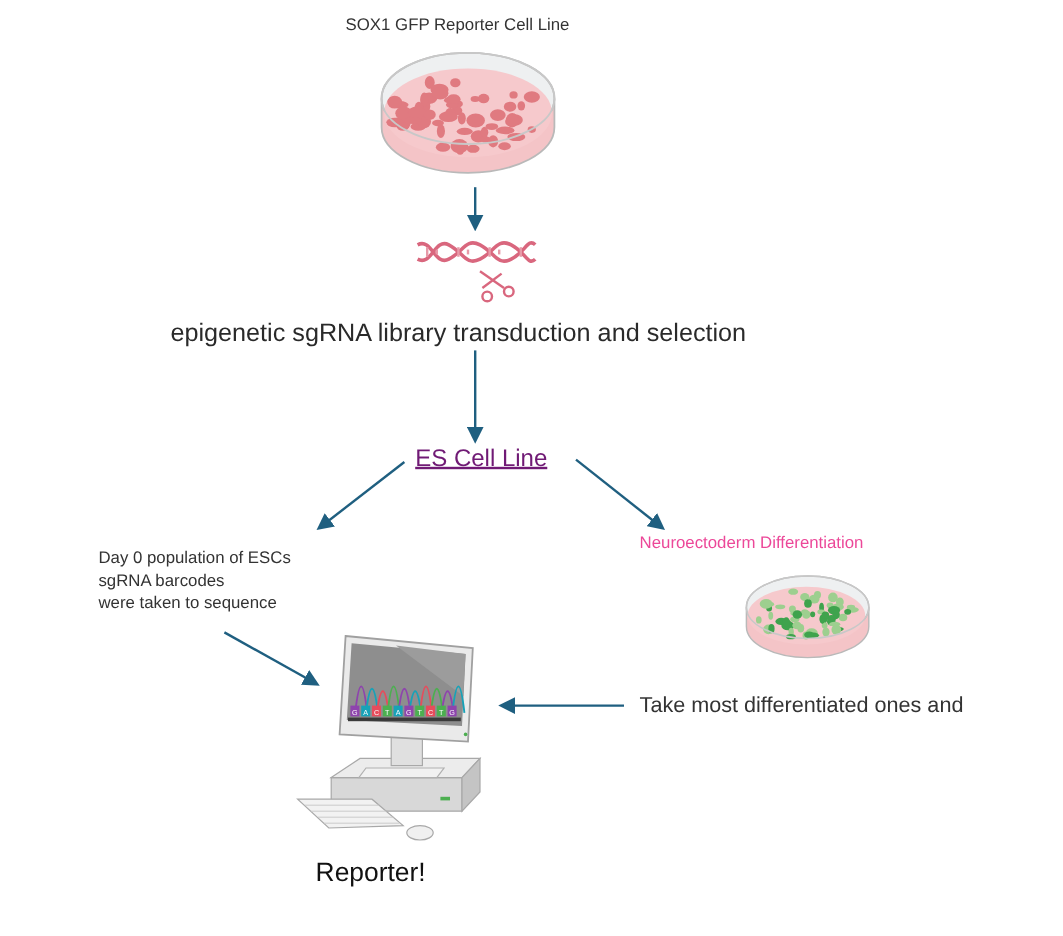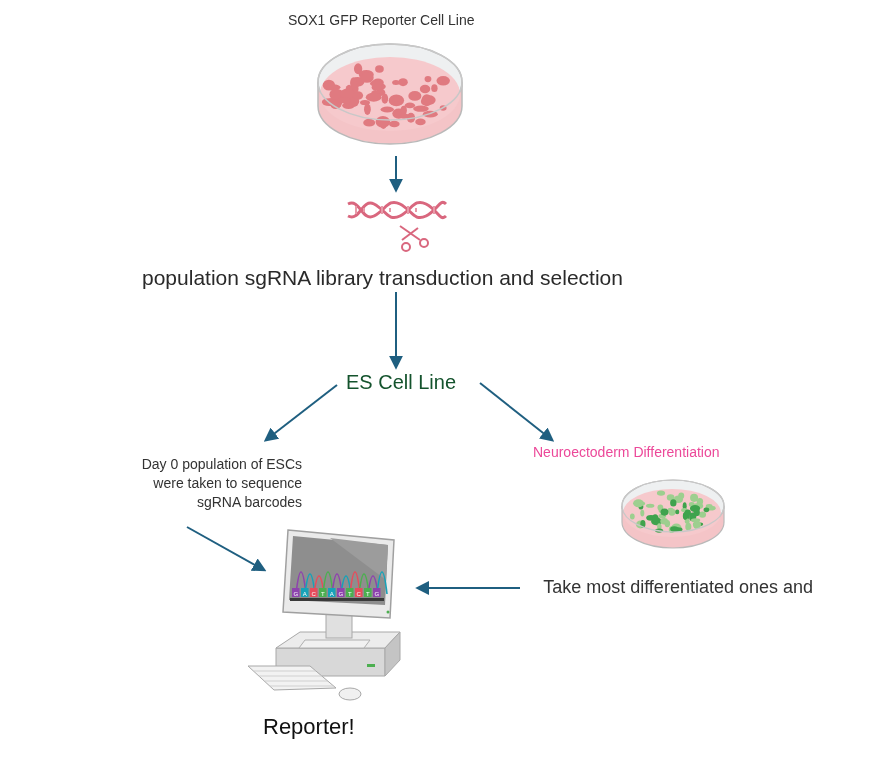--- a/index.html
+++ b/index.html
@@ -1,36 +1,36 @@
 <!DOCTYPE html>
 <html><head>
 <meta charset="utf-8">
 <style>
   html, body { margin: 0; padding: 0; background: #ffffff; }
   body { width: 886px; height: 780px; position: relative; overflow: hidden; font-family: "Liberation Sans", sans-serif; color: #222; }
-  .abs { position: absolute; text-align: right; }
+  .abs { position: absolute; }
   .t-top { left: 288px; top: 12px; font-size: 14px; color: #333; }
   .t-lib { left: 142px; top: 266px; font-size: 21px; color: #2a2a2a; }
-  .t-es { left: 346px; top: 371px; font-size: 20px; color: #14532d; }
+  .t-es { left: 346px; top: 371px; font-size: 20px; color: #701a75; text-decoration: underline; }
   .t-day0 { left: 82px; top: 455px; font-size: 14px; line-height: 19px; color: #333; width: 220px; }
   .t-neuro { left: 533px; top: 444px; font-size: 14px; color: #ec4899; }
   .t-take { left: 533px; top: 578px; font-size: 18px; line-height: 19px; color: #333; width: 280px; }
   .t-compare { left: 263px; top: 714px; font-size: 22px; color: #111; }
   svg.layer { position: absolute; left: 0; top: 0; }
 </style>
 </head>
 <body>
 
 <div class="abs t-top">SOX1 GFP Reporter Cell Line</div>
-<div class="abs t-lib">population sgRNA library transduction and selection</div>
+<div class="abs t-lib">epigenetic sgRNA library transduction and selection</div>
 <div class="abs t-es">ES Cell Line</div>
 <div class="abs t-day0">
   <div>Day 0 population of ESCs</div>
+  <div>sgRNA barcodes</div>
   <div>were taken to sequence</div>
-  <div>sgRNA barcodes</div>
 </div>
 <div class="abs t-neuro">Neuroectoderm Differentiation</div>
 <div class="abs t-take">
   <div>Take most differentiated ones and</div>
 </div>
 <div class="abs t-compare">Reporter!</div>
 
 <svg class="layer" width="886" height="780" viewBox="0 0 886 780">
   <defs>
     <marker id="ah" viewBox="0 0 10 10" refX="8" refY="5" markerWidth="7" markerHeight="7" orient="auto-start-reverse">

